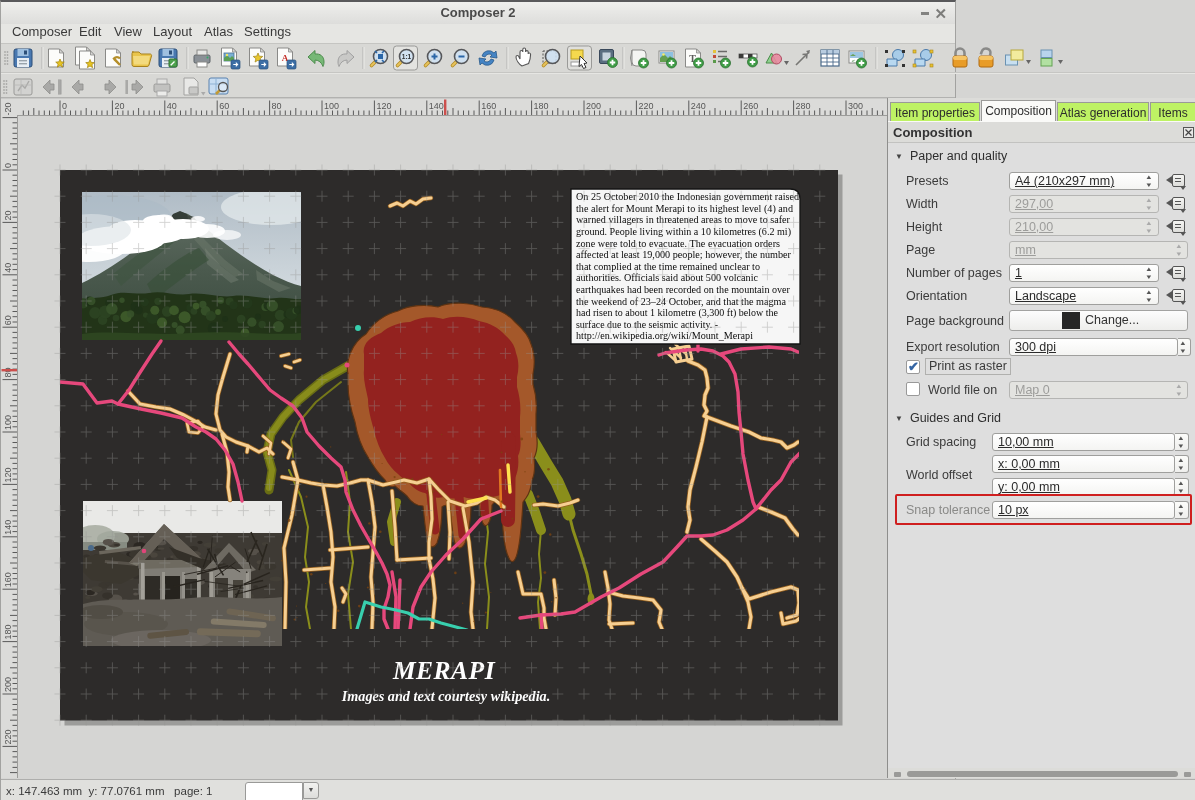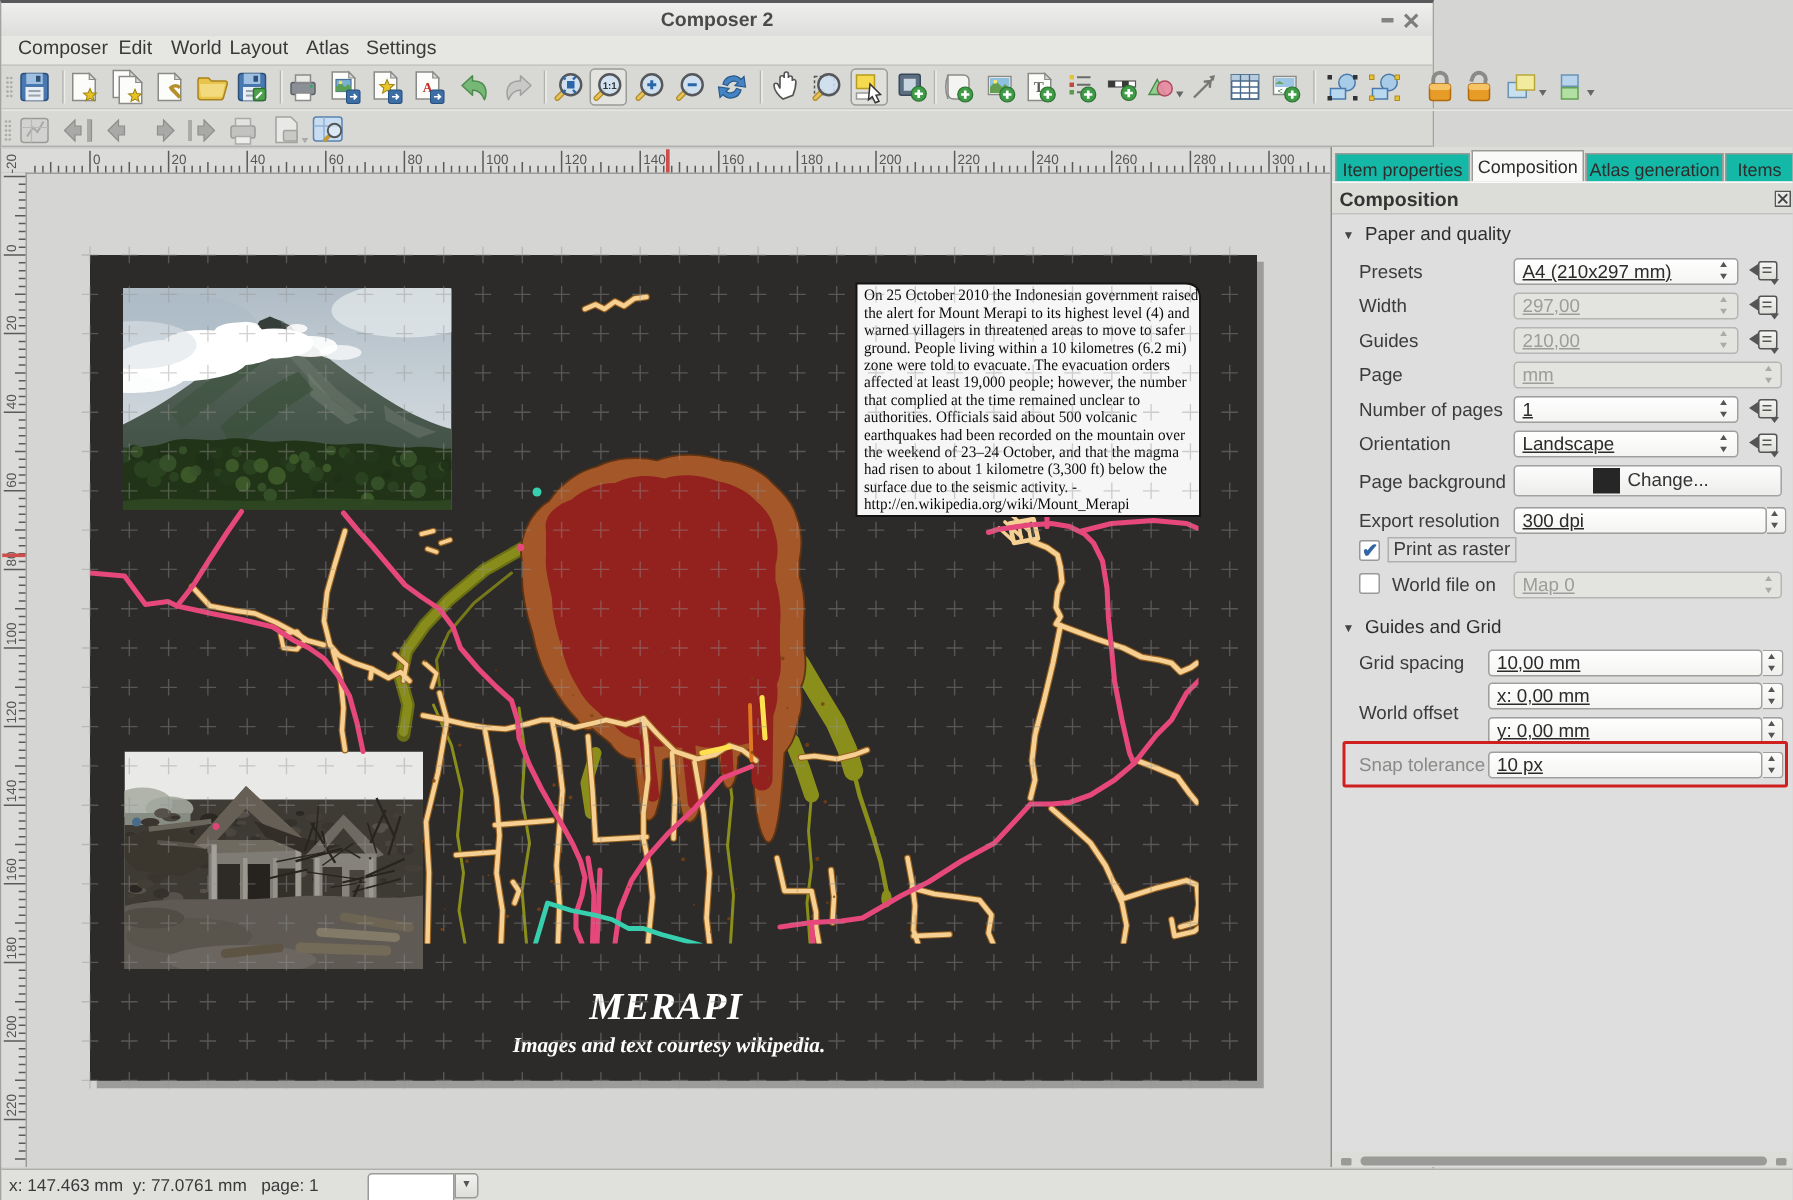--- a/index.html
+++ b/index.html
@@ -18,21 +18,21 @@
 #panel { position:absolute; left:886px; top:96px; width:309px; height:680px; background:#dcdcd9; border-left:1px solid #8e8e8c; }
 #statusbar { position:absolute; left:0; top:777px; width:1195px; height:23px; background:#e0e0dd; border-top:1px solid #aeaeac; font-size:11.5px; color:#3a3a3a; }
 
 .plabel { position:absolute; font-size:12.5px; color:#3b3b3b; }
 .pfield { position:absolute; height:18px; background:linear-gradient(#ffffff,#f4f4f2); border:1px solid #9f9f9d; border-radius:3px; font-size:12.5px; color:#2b2b2b; padding:1px 0 0 5px;text-decoration:underline; }
 .pfield.dis { background:#e3e3e0; color:#9d9d9b; border-color:#b5b5b3; }
 .spin { position:absolute; width:10px; height:14px; }
 .spin:before { content:"▲"; position:absolute; top:0; left:0; font-size:6px; color:#555; transform:scaleX(1.3); }
 .spin:after { content:"▼"; position:absolute; bottom:0; left:0; font-size:6px; color:#555; transform:scaleX(1.3); }
 .spin.dis:before,.spin.dis:after { color:#aaa; }
-.tab { position:absolute; top:4px; height:19px; background:#14b8a6; border:1px solid #9a9a98; border-bottom:none; font-size:12px; color:#2d2d2d; text-align:center; padding-top:3px; white-space:nowrap; overflow:hidden; }
+.tab { position:absolute; top:4px; height:19px; background:#bef264; border:1px solid #9a9a98; border-bottom:none; font-size:12px; color:#2d2d2d; text-align:center; padding-top:3px; white-space:nowrap; overflow:hidden; }
 .tab.sel { top:2px; height:21px; background:#fafaf8; }
 .shead { position:absolute; font-size:12.5px; font-weight:normal; color:#2e2e2e; }
 .shead:before { content:"▼"; font-size:8px; color:#444; margin-right:7px; vertical-align:1px; }
 .cbx { position:absolute; width:14px; height:14px; background:#fff; border:1px solid #999; border-radius:2px; }
 .cbx.on:before { content:"✔"; position:absolute; left:1px; top:-2px; color:#3465a4; font-size:13px; font-weight:bold; }
 .dd { position:absolute; width:22px; height:18px; }
 .dd:before { content:""; position:absolute; left:7px; top:2px; width:11px; height:11px; border:1.4px solid #555; border-radius:2px; background:linear-gradient(#f5f5f3,#ddddda); }
 .dd:after { content:""; position:absolute; left:1px; top:4px; border-top:4px solid transparent; border-bottom:4px solid transparent; border-right:6px solid #555; }
 .dd i { position:absolute; left:9.5px; top:6px; width:6px; height:1.4px; background:#555; box-shadow:0 3px 0 #555; }
 .dd u { position:absolute; right:1px; bottom:0px; border-left:3.5px solid transparent; border-right:3.5px solid transparent; border-top:4.5px solid #555; }
@@ -40,21 +40,21 @@
 <body>
 <div id="win">
 <div id="titlebar">
       <div class="t">Composer 2</div>
       <div class="mini"></div>
       <div class="clo">✕</div>
     </div>
 <div id="menubar">
 <span style="left:11px">Composer</span>
       <span style="left:78px">Edit</span>
-      <span style="left:113px">World</span>
+      <span style="left:113px">View</span>
       <span style="left:152px">Layout</span>
       <span style="left:203px">Atlas</span>
       <span style="left:243px">Settings</span>
 </div>
 <div id="tbwrap">
       <svg width="1195" height="55" viewBox="0 41 1195 55" style="position:absolute;left:0;top:0">
         <path d="M0,69.5 H1195" stroke="#c6c6c3" stroke-width="1"></path>
         <path d="M0,70.5 H1195" stroke="#e6e6e3" stroke-width="1"></path>
         <g fill="#aaaaa8">
           <circle cx="4" cy="49" r="0.9"></circle>
@@ -874,21 +874,21 @@
       </div>
 
 <div class="plabel" style="left:18px;top:99px">Width</div>
 <div class="pfield dis" style="left:121px;top:97px;width:150px">297,00</div>
 <div class="spin dis" style="left:258px;top:99px"></div>
 <div class="dd" style="left:277px;top:97px">
         <i></i>
         <u></u>
       </div>
 
-<div class="plabel" style="left:18px;top:122px">Guides</div>
+<div class="plabel" style="left:18px;top:122px">Height</div>
 <div class="pfield dis" style="left:121px;top:120px;width:150px">210,00</div>
 <div class="spin dis" style="left:258px;top:122px"></div>
 <div class="dd" style="left:277px;top:120px">
         <i></i>
         <u></u>
       </div>
 
 <div class="plabel" style="left:18px;top:145px">Page</div>
 <div class="pfield dis" style="left:121px;top:143px;width:179px">mm</div>
 <div class="spin dis" style="left:288px;top:145px"></div>

